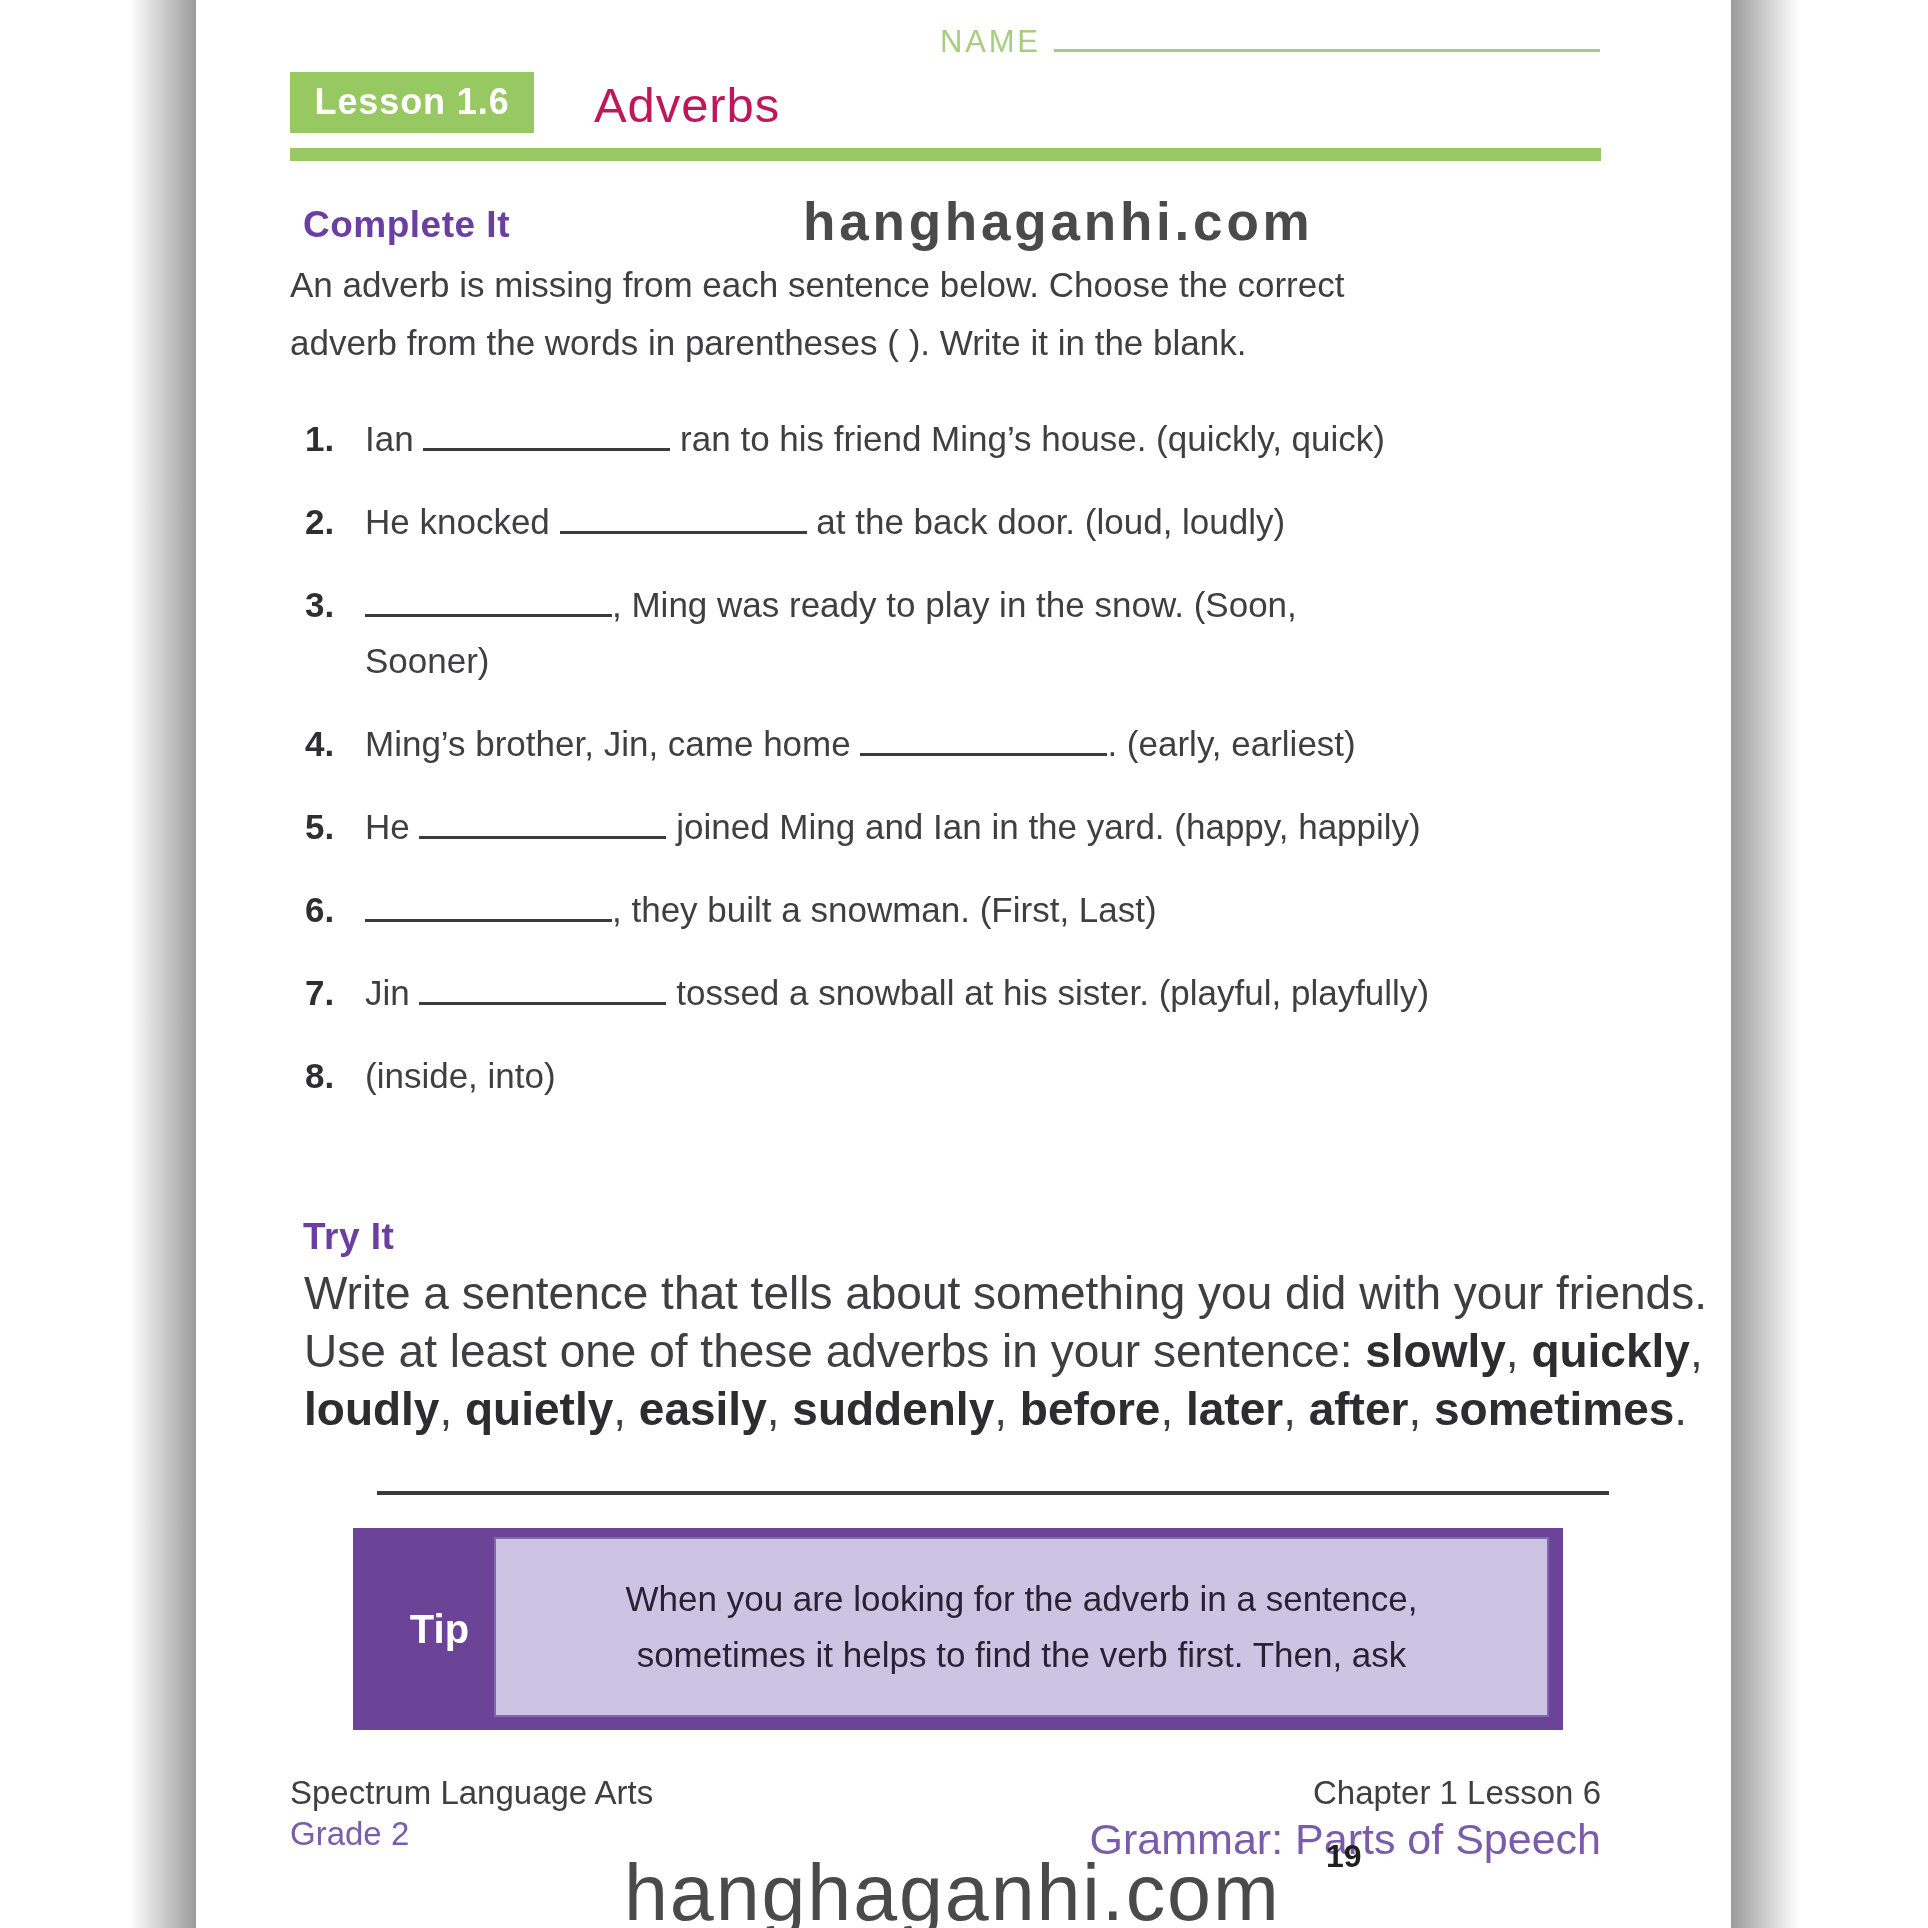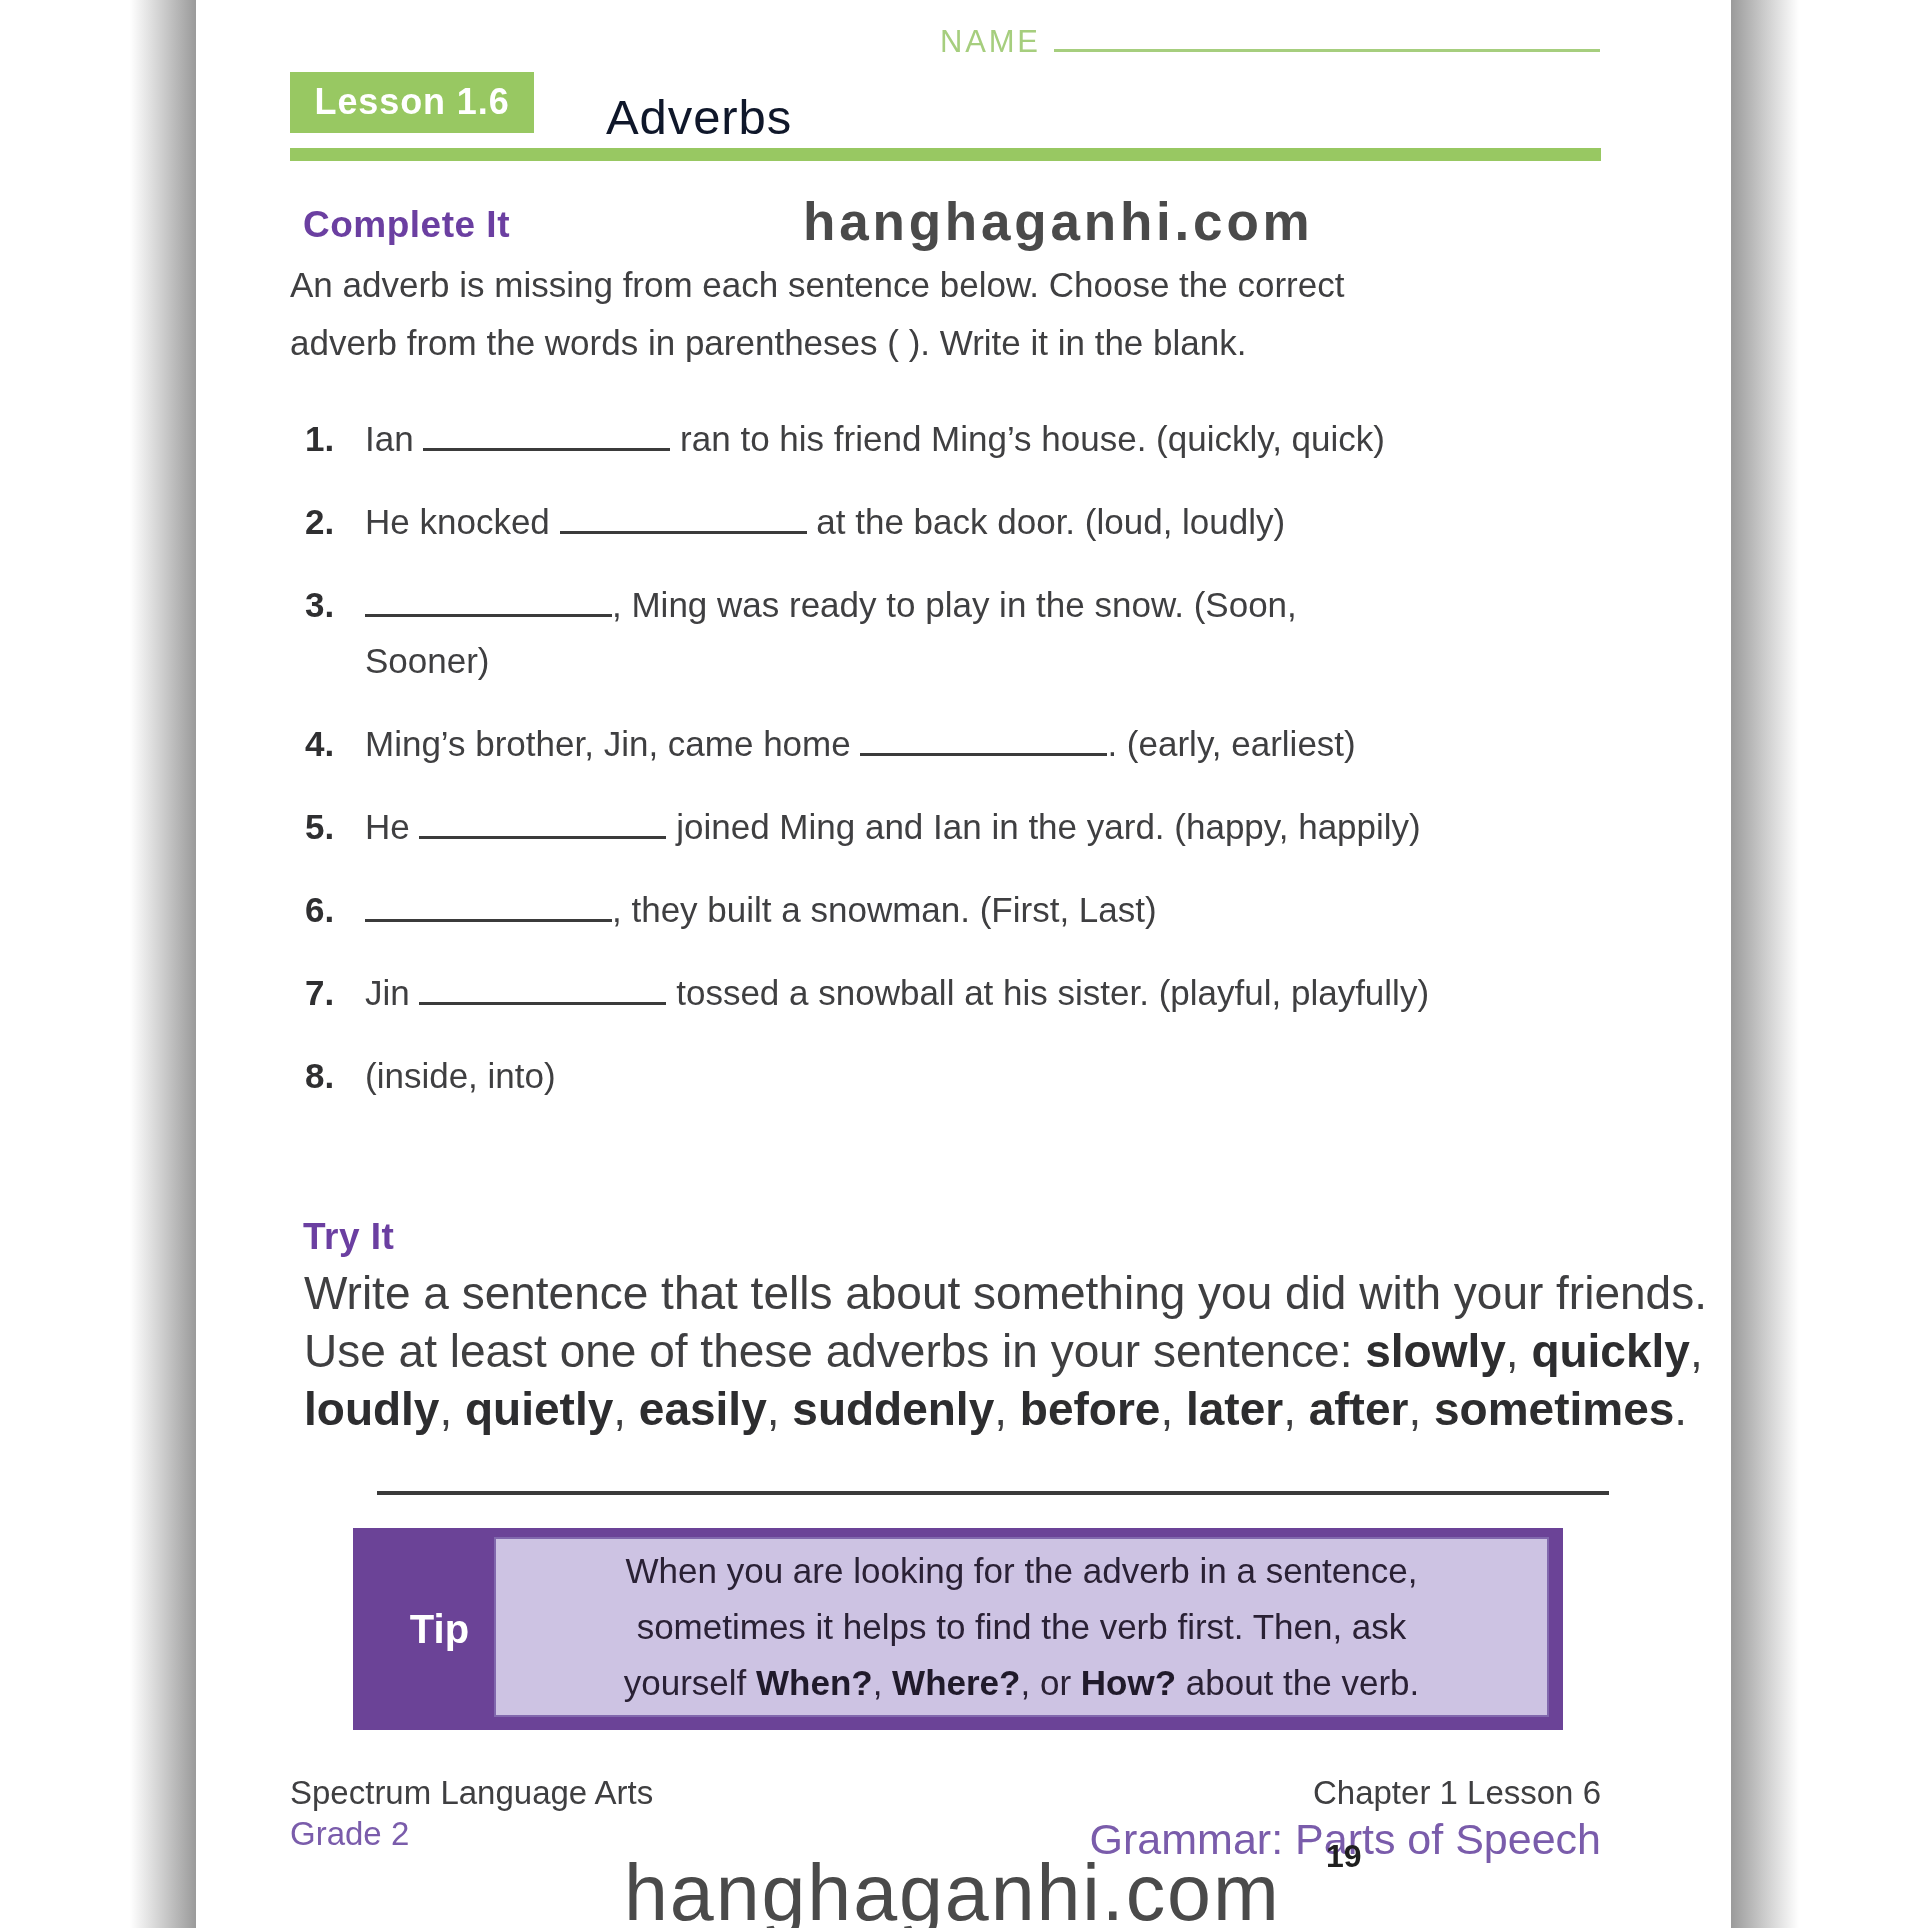--- a/index.html
+++ b/index.html
@@ -13,22 +13,22 @@
   .shadow-right{position:absolute;top:0;left:1731px;width:68px;height:1928px;
     background:linear-gradient(to right,#9a9a9a,rgba(255,255,255,0));}
   .page{position:absolute;top:0;left:196px;width:1535px;height:1928px;background:#ffffff;}
 
   
   .name-row{position:absolute;top:21px;left:744px;white-space:nowrap;}
   .name-label{font-size:31px;letter-spacing:2.8px;color:#a6ce7e;}
   .name-line{display:inline-block;width:546px;border-bottom:3.8px solid #a6ce7e;height:28px;margin-left:13px;}
   .lesson-badge{position:absolute;top:72px;left:94px;background:#98c862;color:#ffffff;
     font-size:36px;font-weight:bold;padding:9.4px 24.5px;letter-spacing:0.9px;}
-  .lesson-title{position:absolute;top:73px;left:394px;margin:16px;font-size:49px;font-weight:normal;
-    color:#0f172a;letter-spacing:0.9px;}
+  .lesson-title{position:absolute;top:73px;left:394px;margin:4px;font-size:49px;font-weight:normal;
+    color:#be185d;letter-spacing:0.9px;}
   .green-rule{position:absolute;top:148px;left:94px;width:1311px;height:13px;background:#98c862;}
 
   
   .section-heading{position:absolute;margin:13px;font-size:37px;font-weight:bold;color:#6b3fa1;letter-spacing:0.5px;}
   .complete-it{top:191px;left:94px;}
   .try-it{top:1203px;left:94px;}
   .intro{position:absolute;top:256px;left:94px;font-size:35px;line-height:58px;white-space:nowrap;}
   .try-par{position:absolute;top:1264px;left:108px;font-size:46px;line-height:58px;white-space:nowrap;}
 
   
@@ -149,21 +149,20 @@
       <div><b>loudly</b><span>, </span><b>quietly</b><span>, </span><b>easily</b><span>, </span><b>suddenly</b><span>, </span><b>before</b><span>, </span><b>later</b><span>, </span><b>after</b><span>, </span><b>sometimes</b><span>.</span></div>
     </div>
 
     <div class="answer-line"></div>
 
     <div class="tip-box">
       <span class="tip-label">Tip</span>
       <div class="tip-inner">
         <div><span>When you are looking for the adverb in a sentence,</span></div>
         <div><span>sometimes it helps to find the verb first. Then, ask</span></div>
-        <div><span>yourself </span><b>When?</b><span>, </span><b>Where?</b><span>, or </span><b>How?</b><span> about the verb.</span></div>
       </div>
     </div>
 
     <div class="footer-left-1">Spectrum Language Arts</div>
     <div class="footer-left-2">Grade 2</div>
     <div class="footer-right-1">Chapter 1 Lesson 6</div>
     <div class="footer-right-2">Grammar: Parts of Speech</div>
     <div class="page-number">19</div>
 
     <div class="watermark watermark-bottom">hanghaganhi.com</div>

